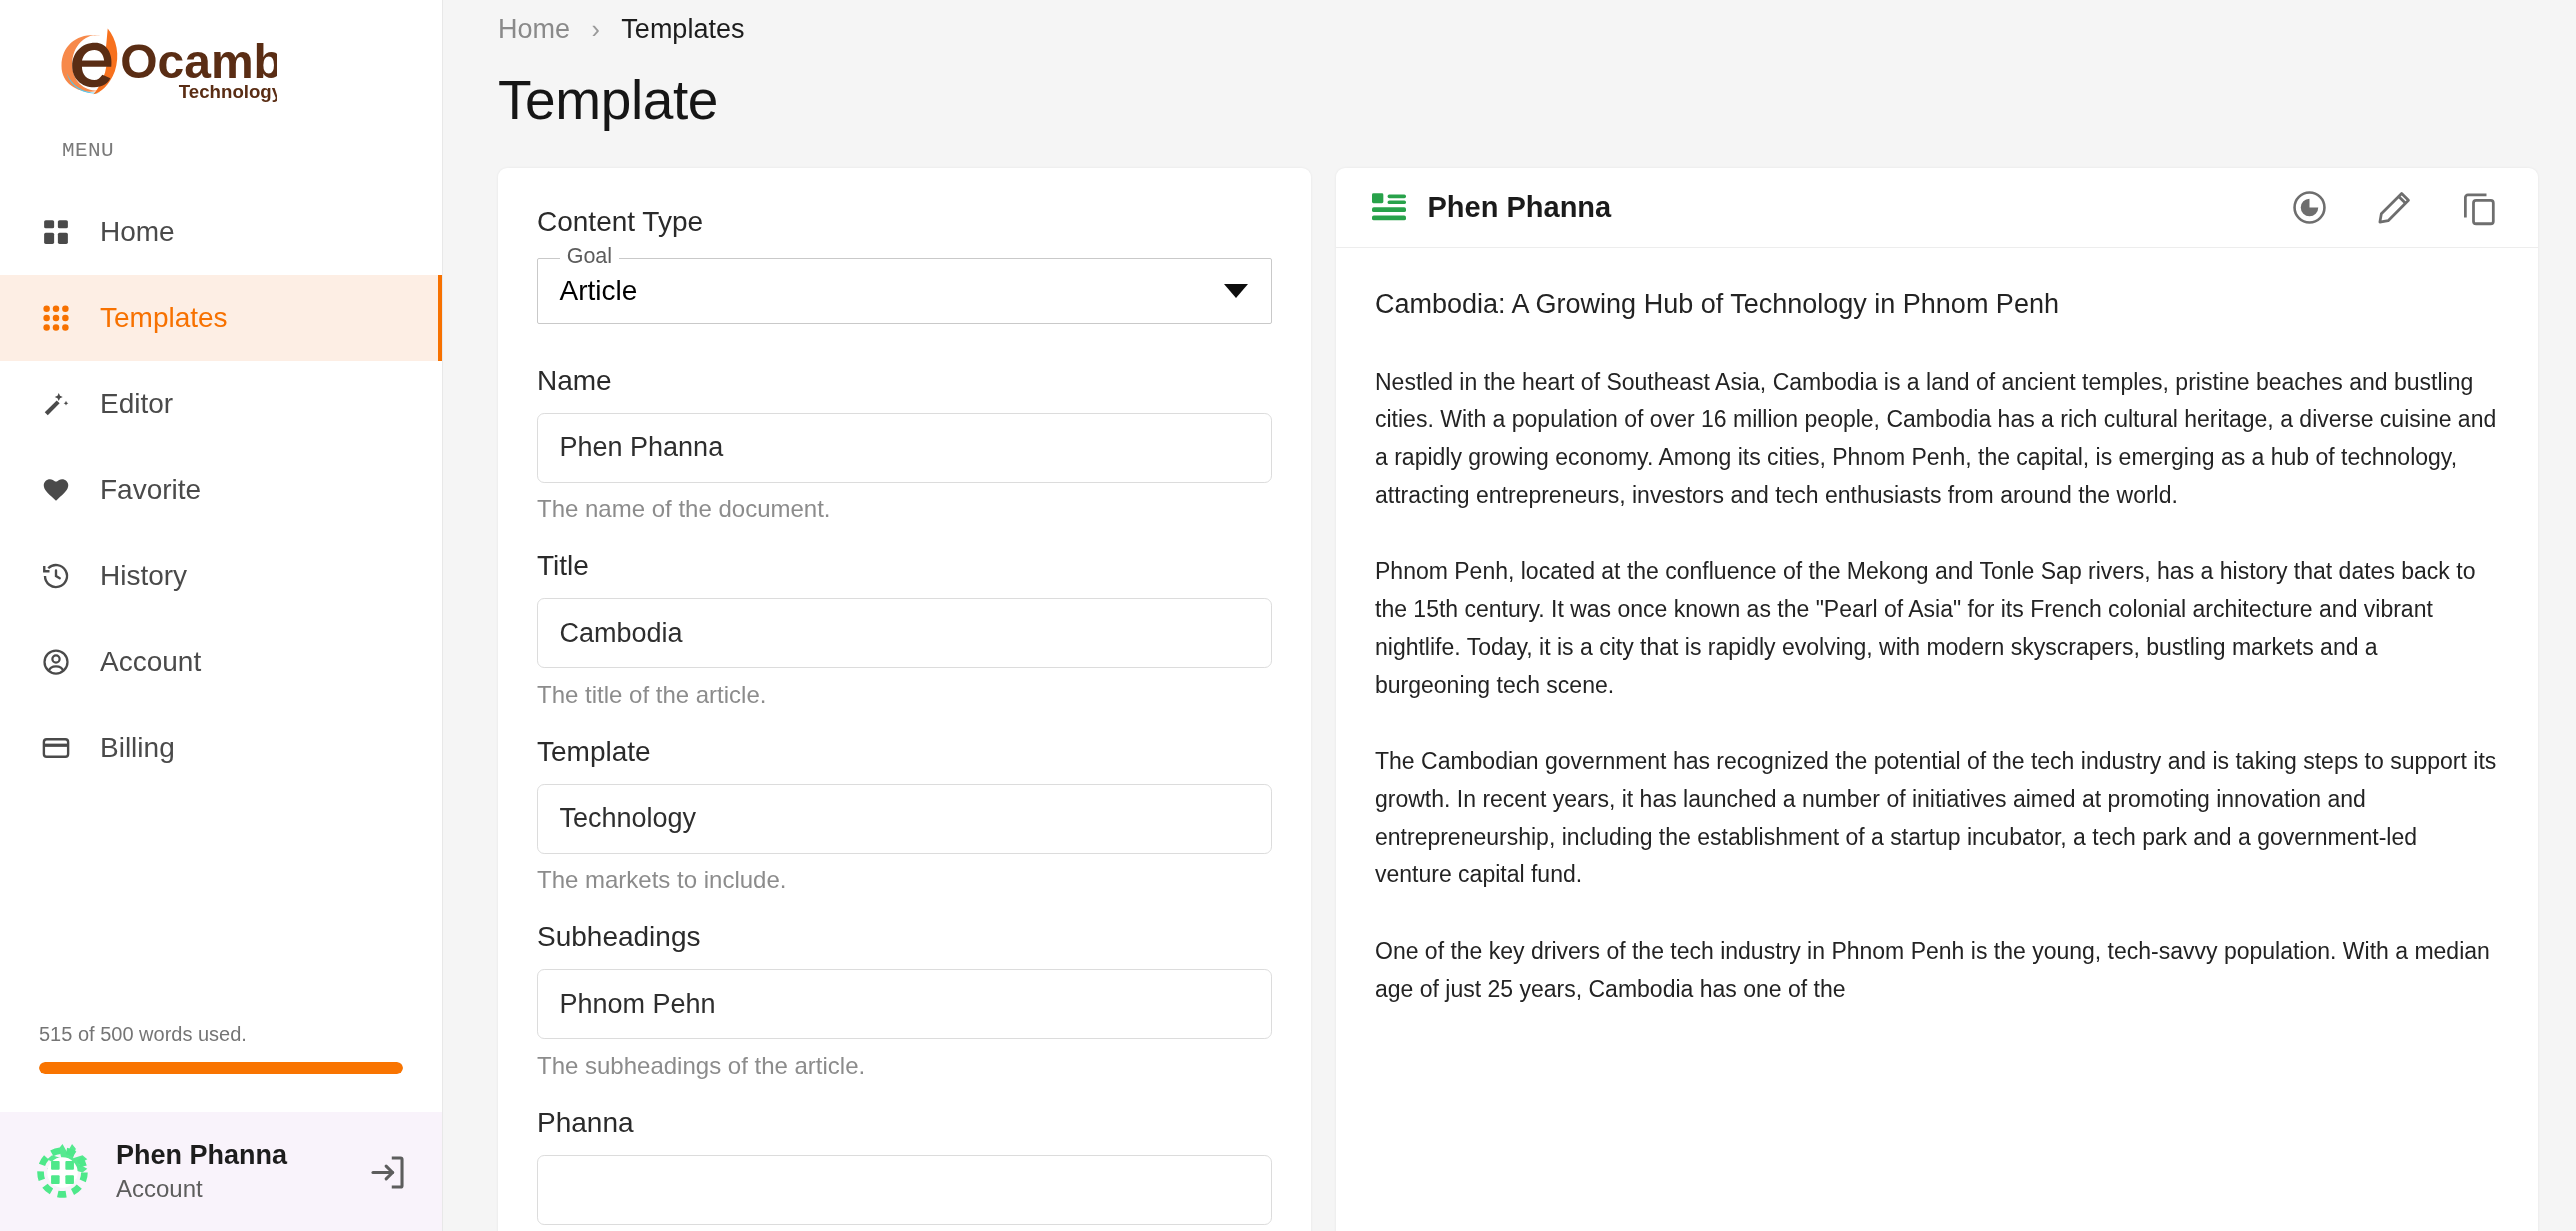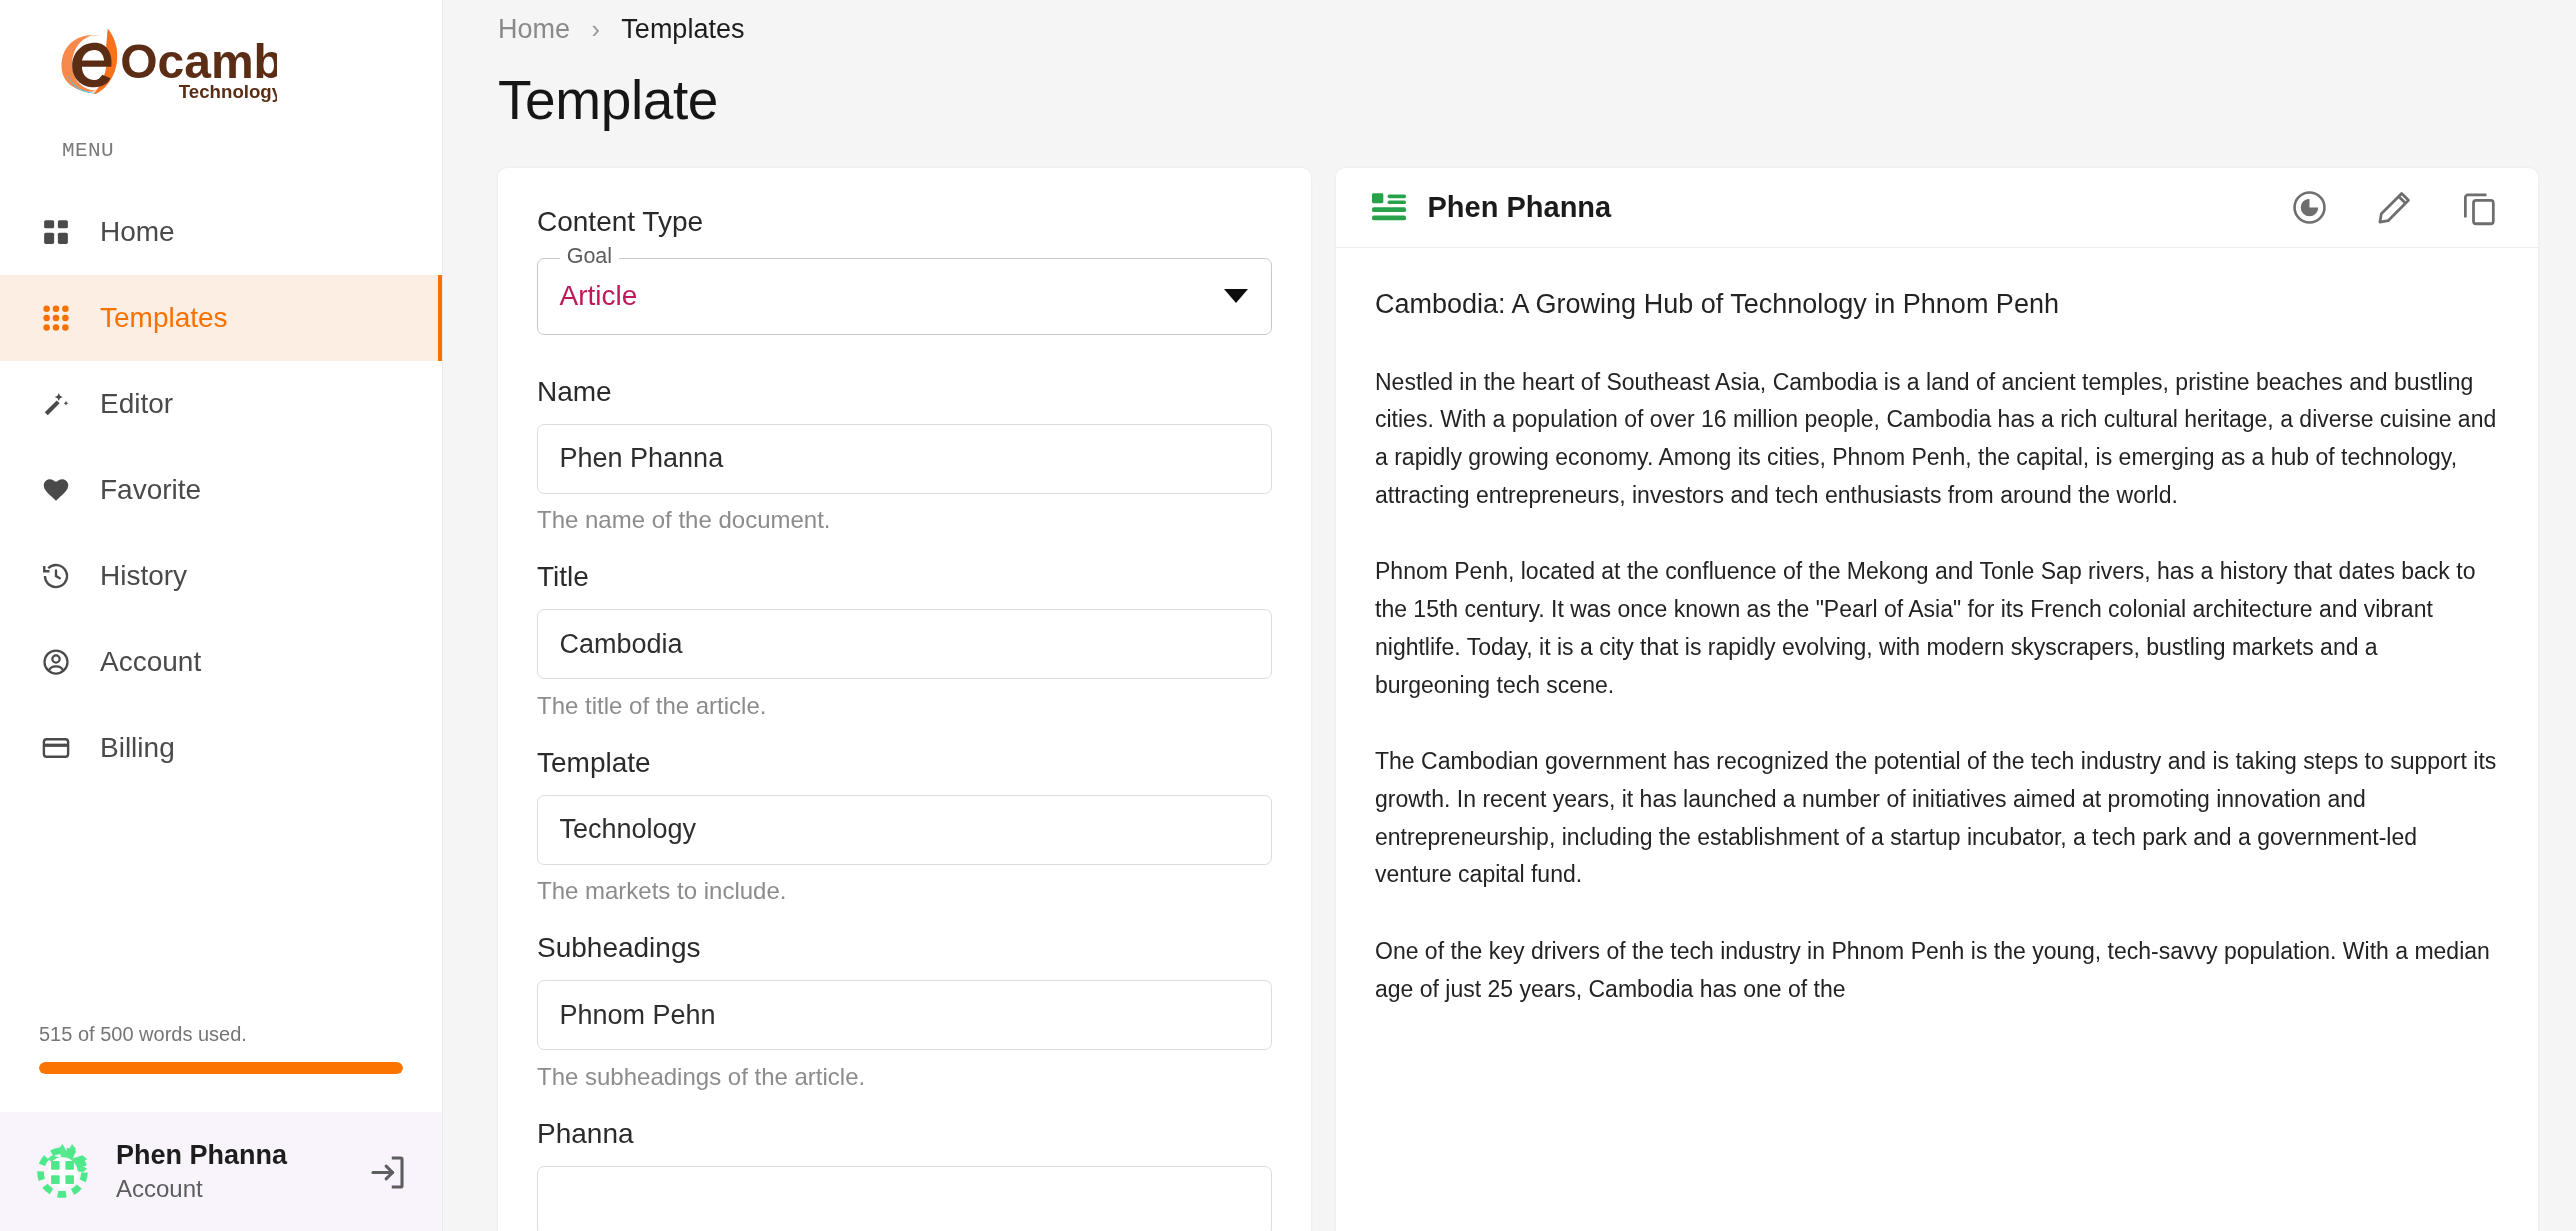--- a/index.html
+++ b/index.html
@@ -95,32 +95,32 @@
     border-radius: 9px;
     padding: 38px 39px 0 39px;
     height: 1117px;
     box-shadow: 0 0.9px 2.7px rgba(0,0,0,0.07);
   }
   .field { margin-bottom: 7.2px; }
   .field-label { font-size: 28px; color: #2a2a2a; margin-bottom: 16px; }
   .sect-label { font-size: 28px; color: #2a2a2a; margin-bottom: 19.7px; }
 
   .select-wrap {
-    position: relative; height: 77px;
-    border: 1.8px solid #c9c9c9; border-radius: 7px;
+    position: relative; height: 66px;
+    border: 1.8px solid #c9c9c9; border-radius: 2px;
     margin-bottom: 41px;
   }
   .select-legend {
     position: absolute; top: -15px; left: 21.5px;
     background: #ffffff; padding: 0 7.2px;
     font-size: 21.5px; color: #5c5c5c;
   }
   .select-value {
     position: absolute; left: 21.5px; top: 50%; transform: translateY(-50%);
-    font-size: 28px; color: #be185d; text-align: center;
+    font-size: 28px; color: #000000; text-align: center;
   }
   .select-caret {
     position: absolute; right: 23px; top: 50%; transform: translateY(-50%);
     width: 0; height: 0;
     border-left: 12.5px solid transparent; border-right: 12.5px solid transparent;
     border-top: 14.3px solid #0d0d0d;
   }
 
   .input-box {
     height: 70px; border: 1.8px solid #dcdcdc; border-radius: 7.2px;

